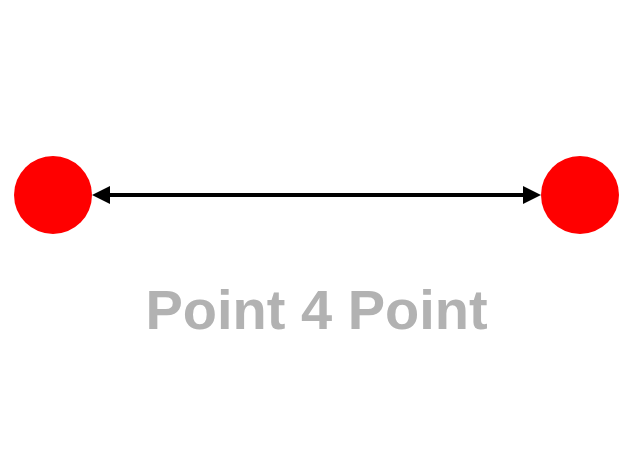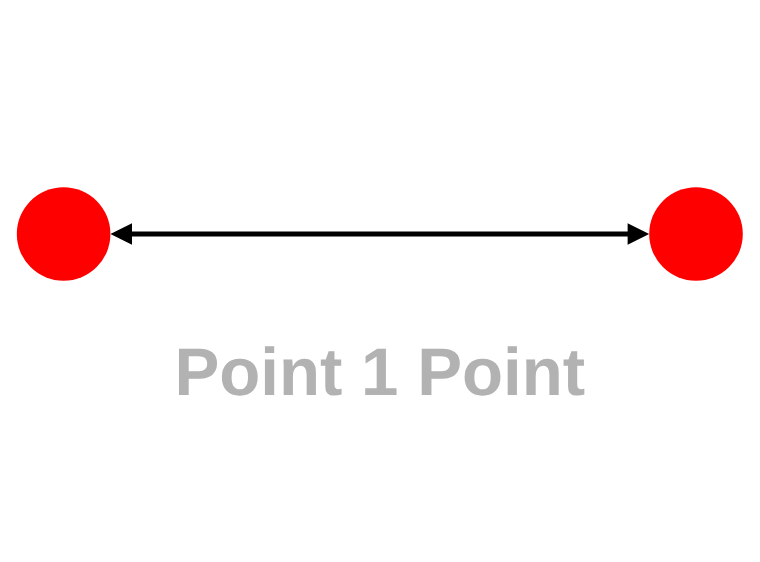--- a/index.html
+++ b/index.html
@@ -19,14 +19,14 @@
 <div class="stage">
   <svg width="633" height="468" viewBox="0 0 633 468">
     <circle cx="53" cy="195" r="39" fill="#ff0000"></circle>
     <circle cx="580" cy="195" r="39" fill="#ff0000"></circle>
     <g>
       <line x1="106" y1="195" x2="527" y2="195" stroke="#000000" stroke-width="4"></line>
       <polygon points="92,195 110,186 110,204" fill="#000000"></polygon>
       <polygon points="541,195 523,186 523,204" fill="#000000"></polygon>
     </g>
   </svg>
-  <div class="caption">Point 1 Point</div>
+  <div class="caption">Point 4 Point</div>
 </div>
 
 </body></html>

